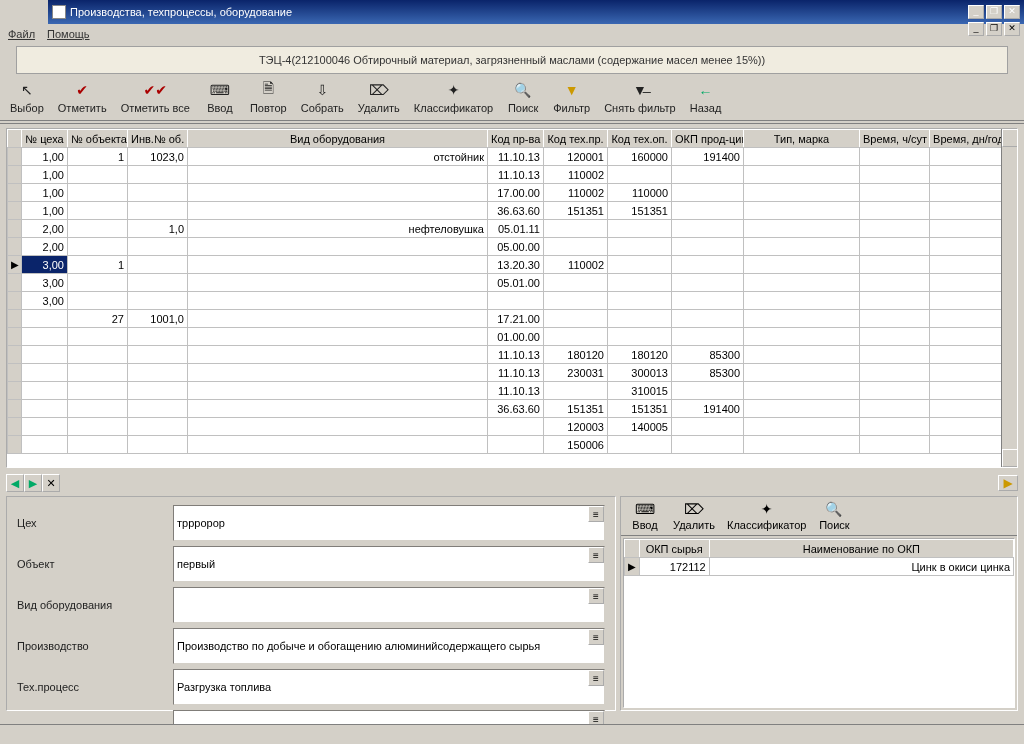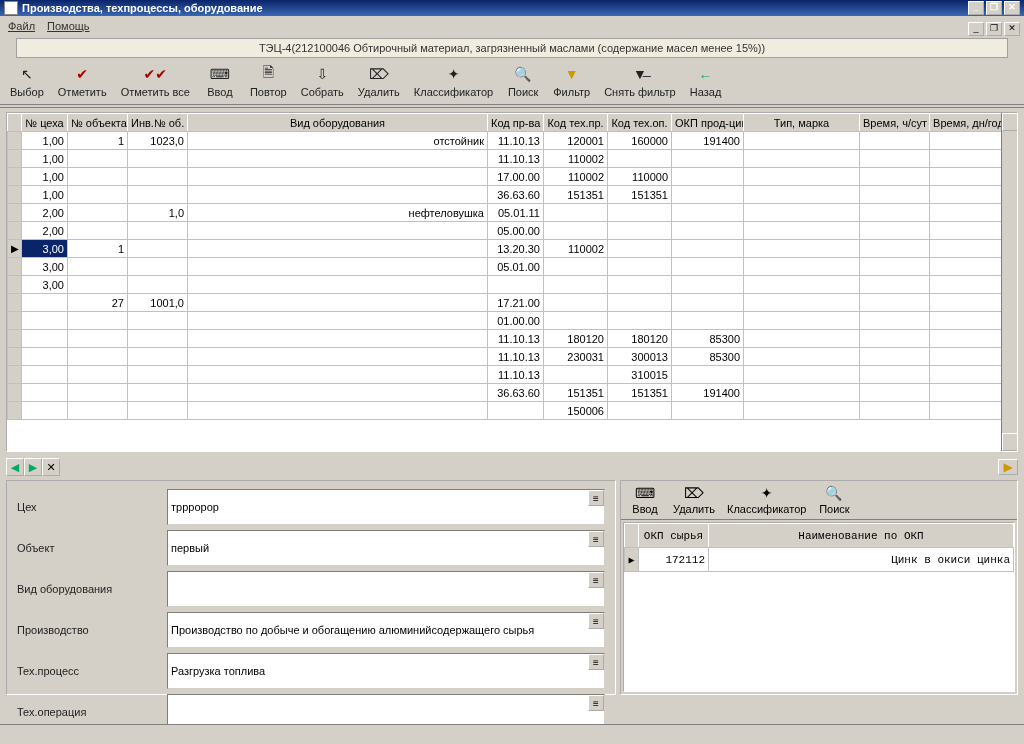--- a/index.html
+++ b/index.html
@@ -6,29 +6,30 @@
   body {
     font-family: Tahoma, Arial, sans-serif;
     font-size: 11px;
     background: #d4d0c8;
     width: 1024px;
     height: 744px;
     overflow: hidden;
     position: relative;
   }
   .title-bar {
-    height: 16px;
+    height: 24px;
     background: linear-gradient(to bottom, #0a246a, #3a67b2);
     color: #fff;
     display: flex;
     align-items: center;
     padding: 0 4px;
-    font-weight: bold;
+    font-weight: normal;
     font-size: 11px;
     justify-content: space-between;
+    margin-left: 48px;
   }
   .title-bar .left { display: flex; align-items: center; gap: 4px; }
   .title-icon {
     width: 14px; height: 14px;
     background: #fff;
     border: 1px solid #888;
     display: inline-block;
   }
   .win-btns { display: flex; gap: 2px; }
   .win-btn {
@@ -49,21 +50,21 @@
     height: 20px;
     background: #d4d0c8;
     display: flex;
     align-items: center;
     gap: 12px;
     padding: 0 8px;
     color: #333;
   }
   .menu-item { cursor: default; text-decoration: underline; }
   .banner {
-    height: 20px;
+    height: 28px;
     background: #f0ece0;
     border: 1px solid #a0a0a0;
     margin: 2px 16px;
     display: flex;
     align-items: center;
     justify-content: center;
     font-size: 11px;
     color: #333;
   }
   .toolbar {
@@ -179,21 +180,21 @@
   .form-panel {
     flex: 1;
     border: 1px inset #fff;
     background: #d4d0c8;
     padding: 8px 10px;
   }
   .form-row {
     display: flex;
     align-items: center;
     margin-bottom: 5px;
-    gap: 0;
+    gap: 6px;
   }
   .form-row label {
     width: 150px;
     font-size: 11px;
     color: #222;
   }
   .form-row .textbox {
     flex: 1;
     height: 18px;
     background: #fff;
@@ -234,21 +235,21 @@
     min-width: 40px;
   }
   .sub-btn .ico { font-size: 14px; height: 18px; }
   .right-grid {
     flex: 1;
     background: #fff;
     margin: 2px; border: 1px inset #fff;
     overflow: hidden;
   }
   .right-grid table { width: 100%; border-collapse: collapse; font-size: 11px; }
-  .right-grid th, .right-grid td { border: 1px solid #c0c0c0; height: 24px; padding: 1px 3px; white-space: nowrap; font-family: Liberation Mono, monospace; }
+  .right-grid th, .right-grid td { border: 1px solid #c0c0c0; height: 18px; padding: 1px 3px; white-space: nowrap; }
   .right-grid th { background: #d4d0c8; border: 1px outset #fff; font-weight: normal; text-align: center; }
   .status-bar {
     position: absolute;
     bottom: 0; left: 0; right: 0;
     height: 20px;
     background: #d4d0c8;
     border-top: 1px solid #808080;
   }
 </style>
 </head>
@@ -575,20 +576,34 @@
             <td class="r"></td>
             <td class="r"></td>
           </tr>
           <tr>
             <td class="row-indicator"></td>
             <td class="r"></td>
             <td class="r"></td>
             <td class="r"></td>
             <td class="l"></td>
             <td class="l"></td>
+            <td class="r">120003</td>
+            <td class="r">140005</td>
+            <td class="r"></td>
+            <td class="l"></td>
+            <td class="r"></td>
+            <td class="r"></td>
+          </tr>
+          <tr>
+            <td class="row-indicator"></td>
+            <td class="r"></td>
+            <td class="r"></td>
+            <td class="r"></td>
+            <td class="l"></td>
+            <td class="l"></td>
             <td class="r">150006</td>
             <td class="r"></td>
             <td class="r"></td>
             <td class="l"></td>
             <td class="r"></td>
             <td class="r"></td>
           </tr>
         </tbody>
 </table>
 </div>

